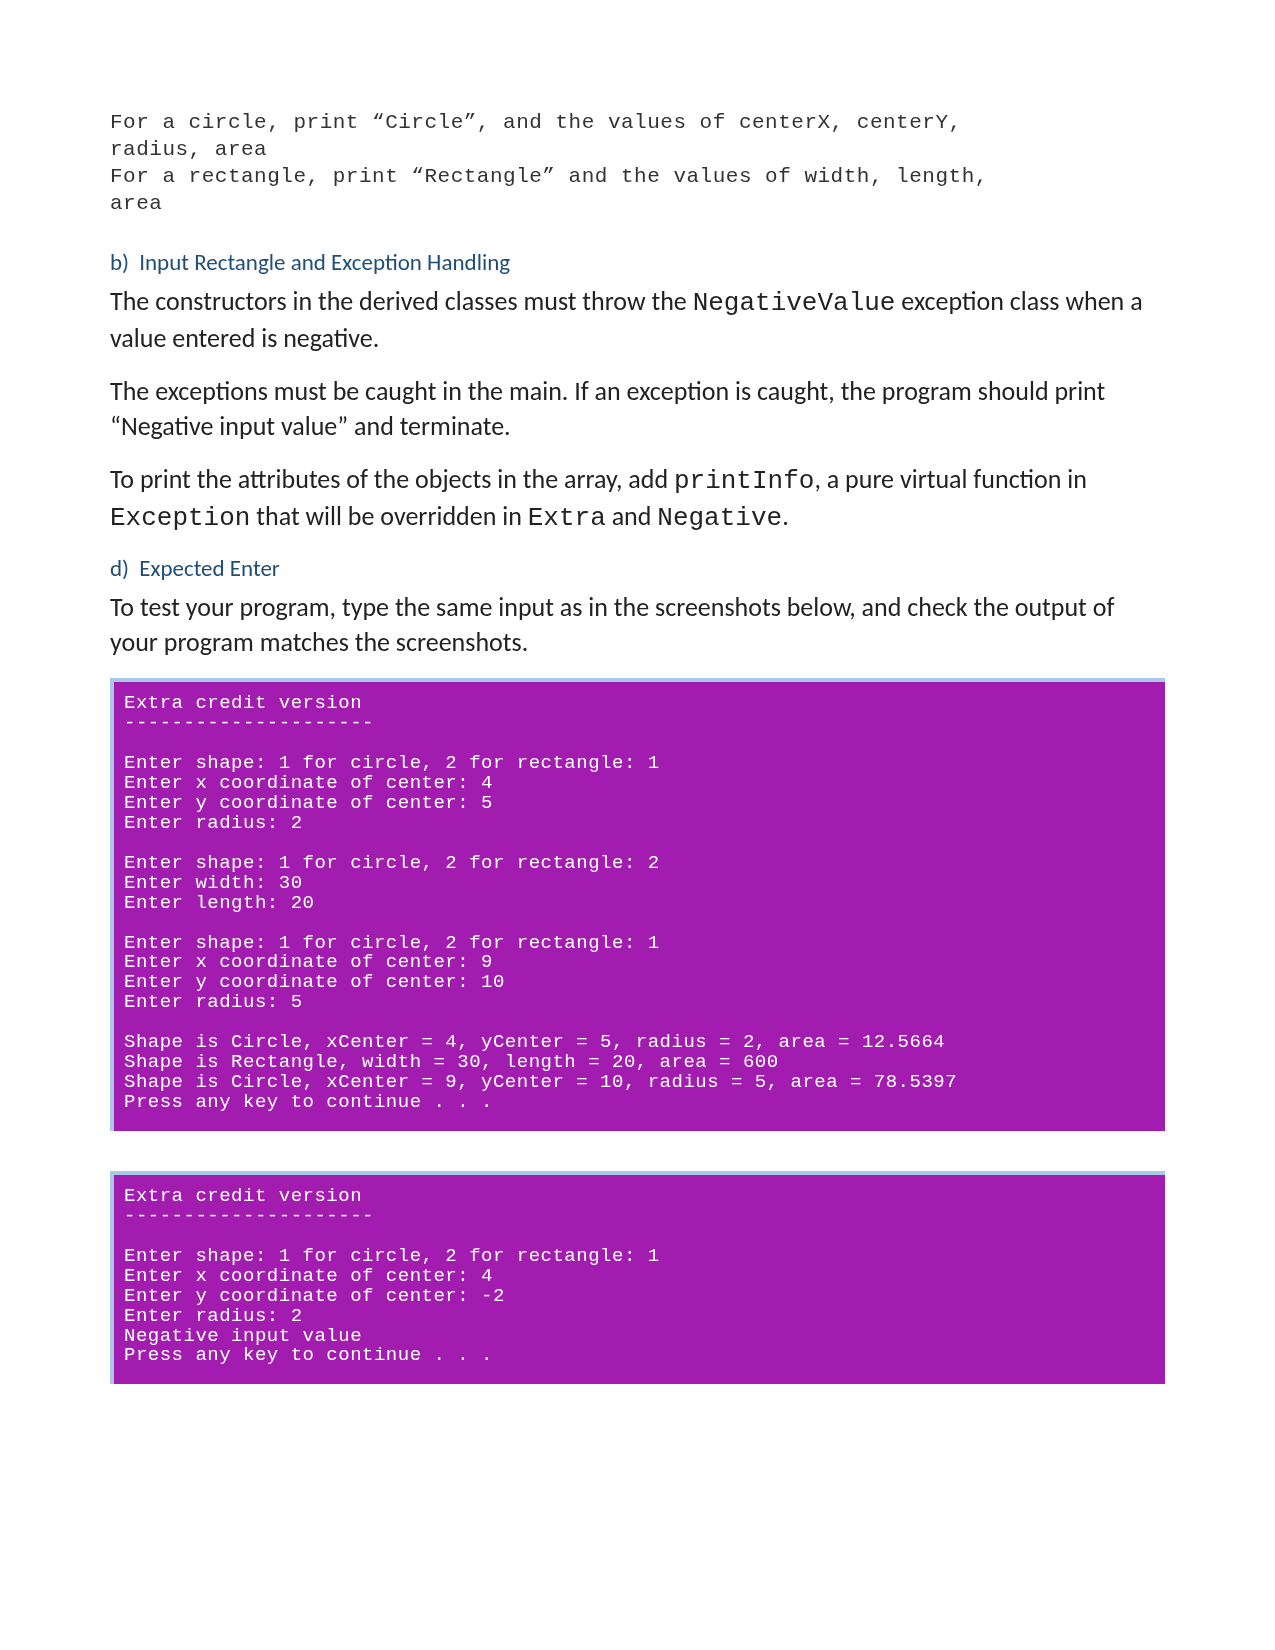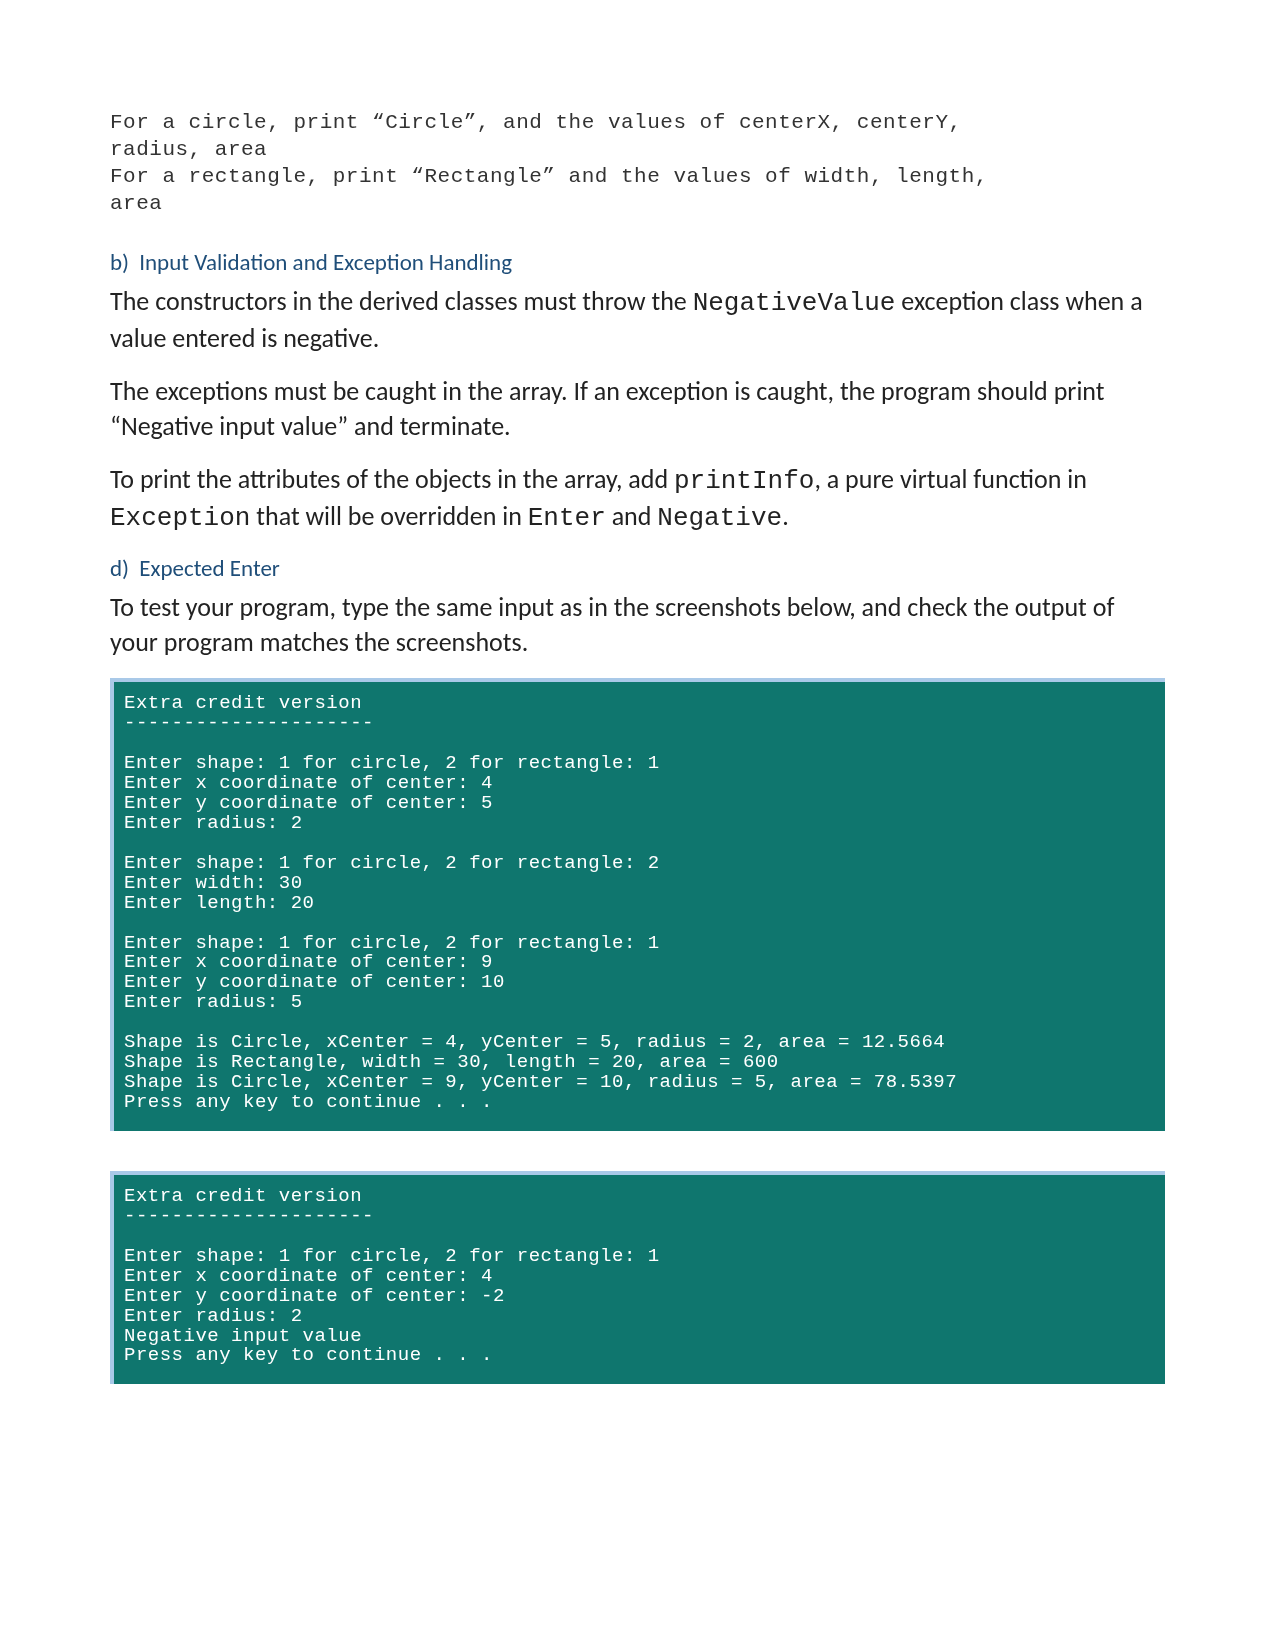--- a/index.html
+++ b/index.html
@@ -38,21 +38,21 @@
   .body-para {
     font-size: 26px;
     line-height: 1.35;
     color: #222;
     margin: 6px 0 18px 0;
   }
   .body-para .mono {
     font-family: "Courier New", Courier, monospace;
   }
   .terminal {
-    background: #0f766e;
+    background: #a21caf;
     color: #ffffff;
     font-family: "Courier New", Courier, monospace;
     font-size: 19px;
     line-height: 1.05;
     padding: 12px 10px 18px 10px;
     margin: 12px 0 40px 0;
     border-top: 4px solid #a9c9e8;
     border-left: 4px solid #a9c9e8;
     white-space: pre;
     letter-spacing: 0.5px;
@@ -66,29 +66,29 @@
 
 <div class="page">
 
   <div class="mono-block">For a circle, print “Circle”, and the values of centerX, centerY,
 radius, area
 For a rectangle, print “Rectangle” and the values of width, length,
 area</div>
 
   <div class="section-heading">
     <span class="letter">b)</span>
-    <span>Input Validation and Exception Handling</span>
+    <span>Input Rectangle and Exception Handling</span>
   </div>
   <p class="body-para">
     <span>The constructors in the derived classes must throw the </span><span class="mono">NegativeValue</span><span> exception class when a value entered is negative.</span>
   </p>
-  <p class="body-para">The exceptions must be caught in the array. If an exception is caught, the program should print “Negative input value” and terminate.</p>
+  <p class="body-para">The exceptions must be caught in the main. If an exception is caught, the program should print “Negative input value” and terminate.</p>
 
   <p class="body-para">
-    <span>To print the attributes of the objects in the array, add </span><span class="mono">printInfo</span><span>, a pure virtual function in </span><span class="mono">Exception</span><span> that will be overridden in </span><span class="mono">Enter</span><span> and </span><span class="mono">Negative</span><span>.</span>
+    <span>To print the attributes of the objects in the array, add </span><span class="mono">printInfo</span><span>, a pure virtual function in </span><span class="mono">Exception</span><span> that will be overridden in </span><span class="mono">Extra</span><span> and </span><span class="mono">Negative</span><span>.</span>
   </p>
 
   <div class="section-heading">
     <span class="letter">d)</span>
     <span>Expected Enter</span>
   </div>
   <p class="body-para">To test your program, type the same input as in the screenshots below, and check the output of your program matches the screenshots.</p>
 
   <div class="terminal">Extra credit version
 ---------------------

